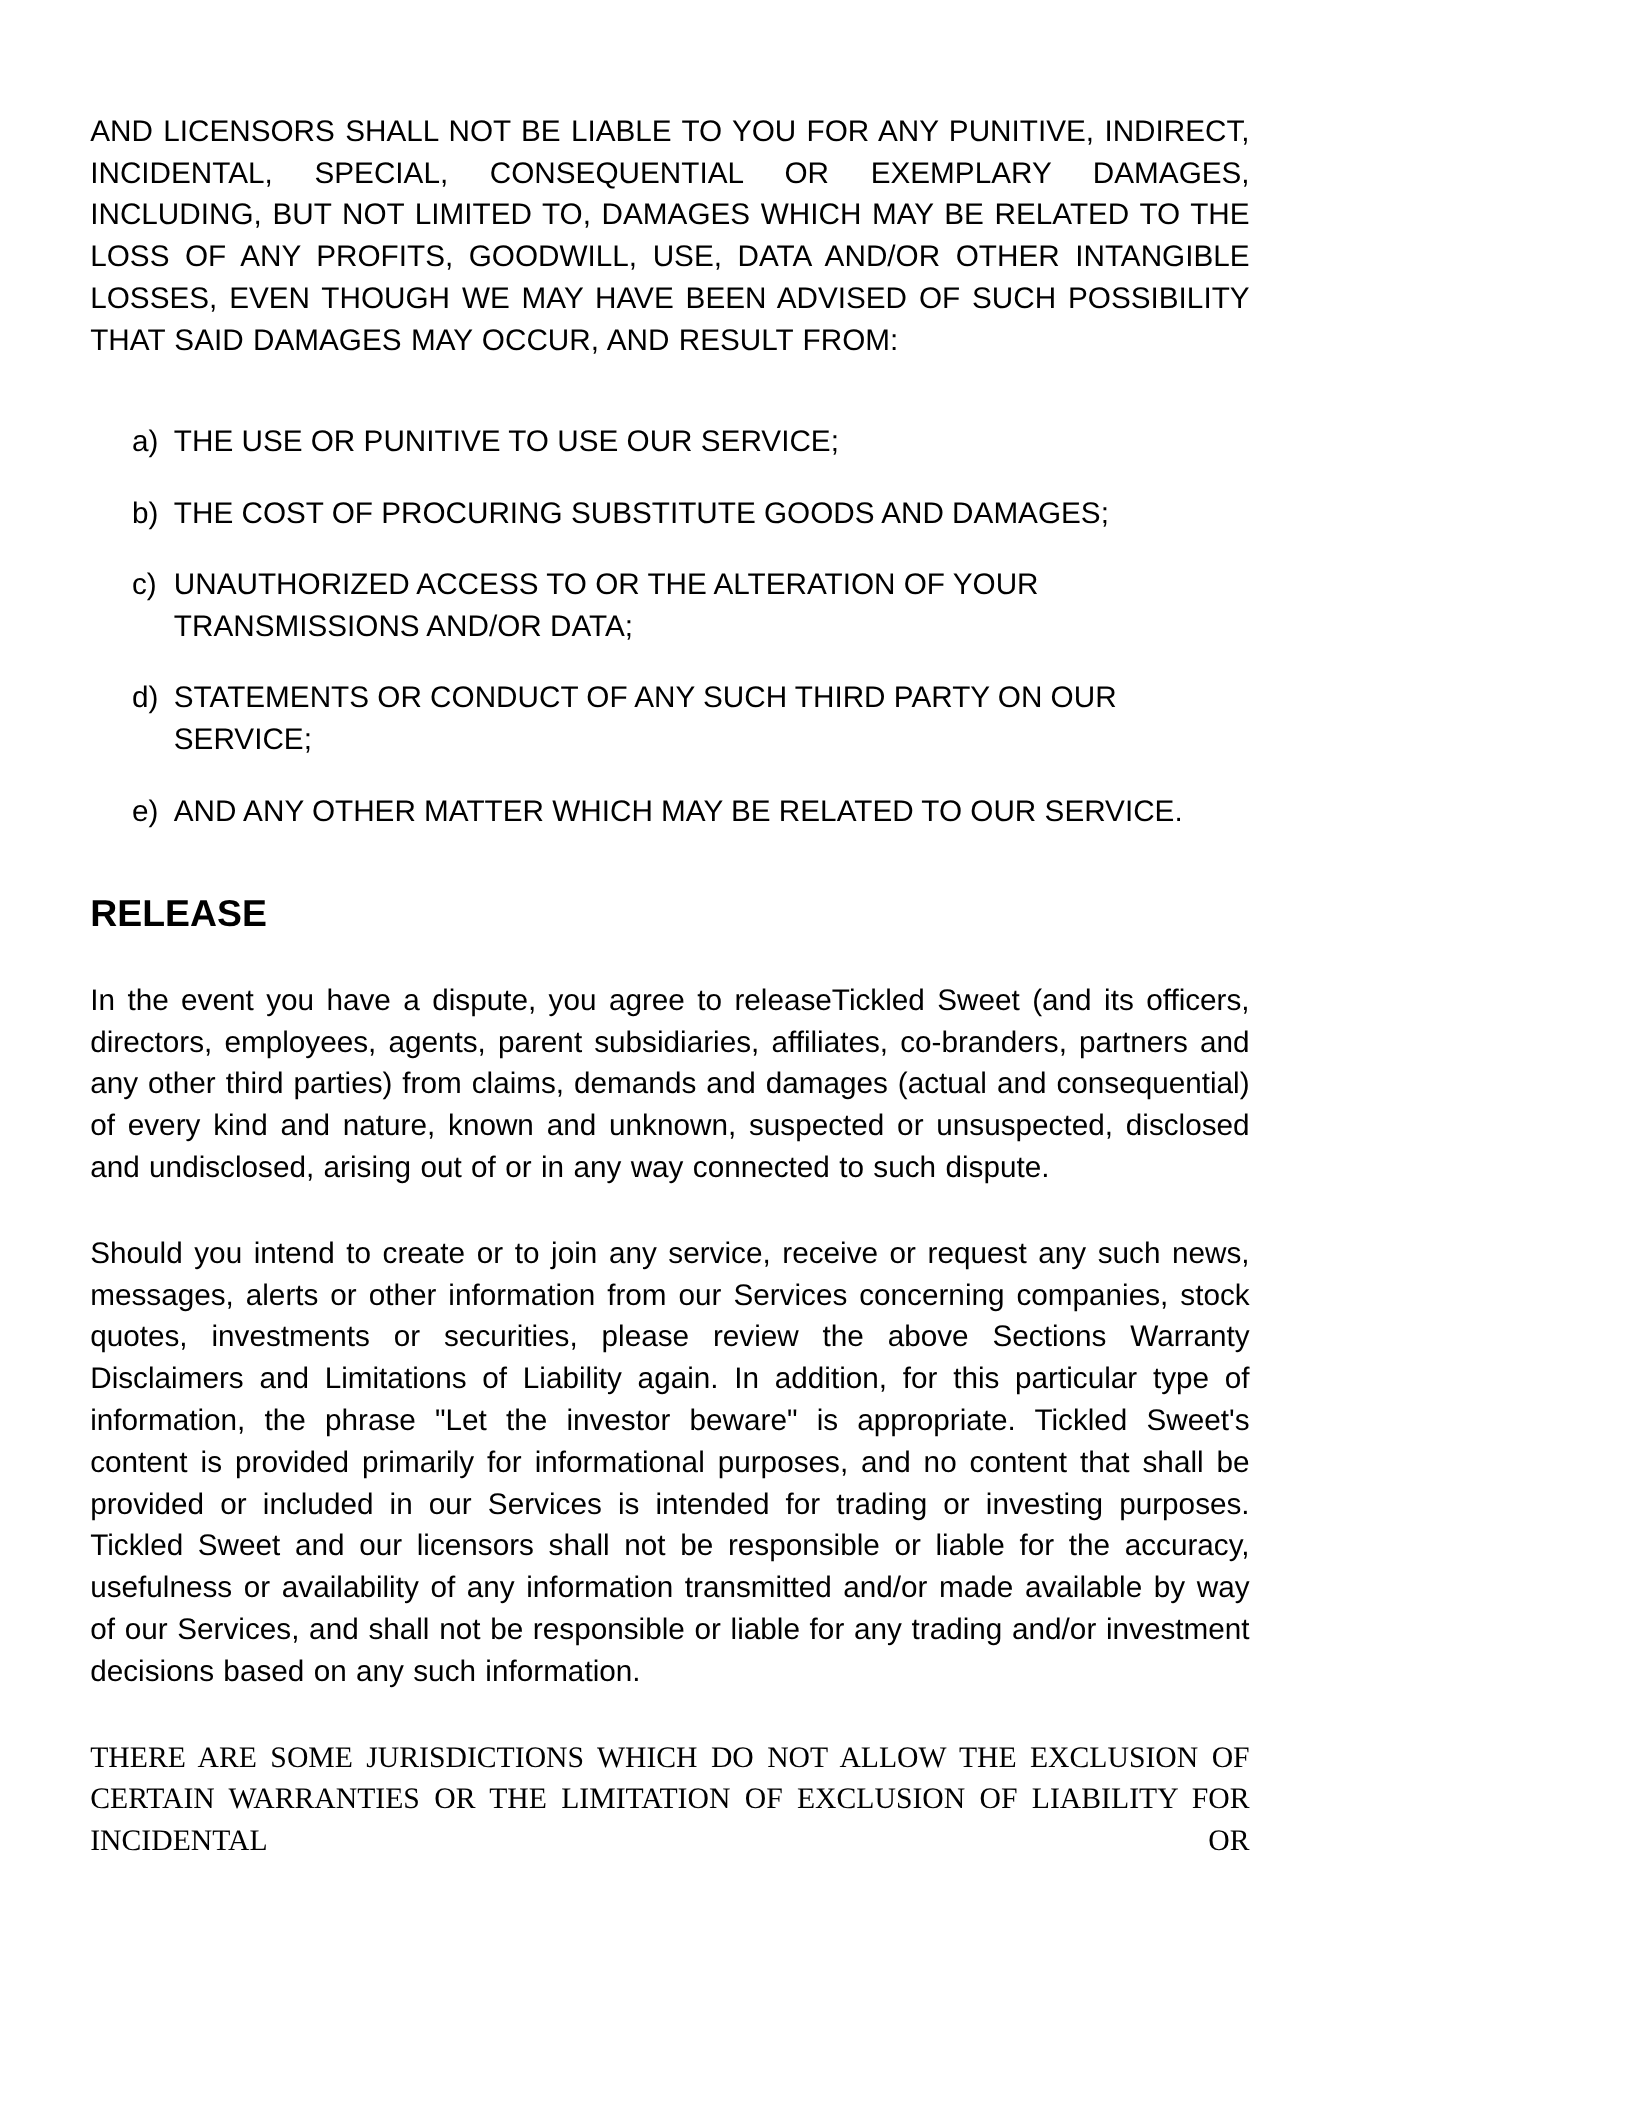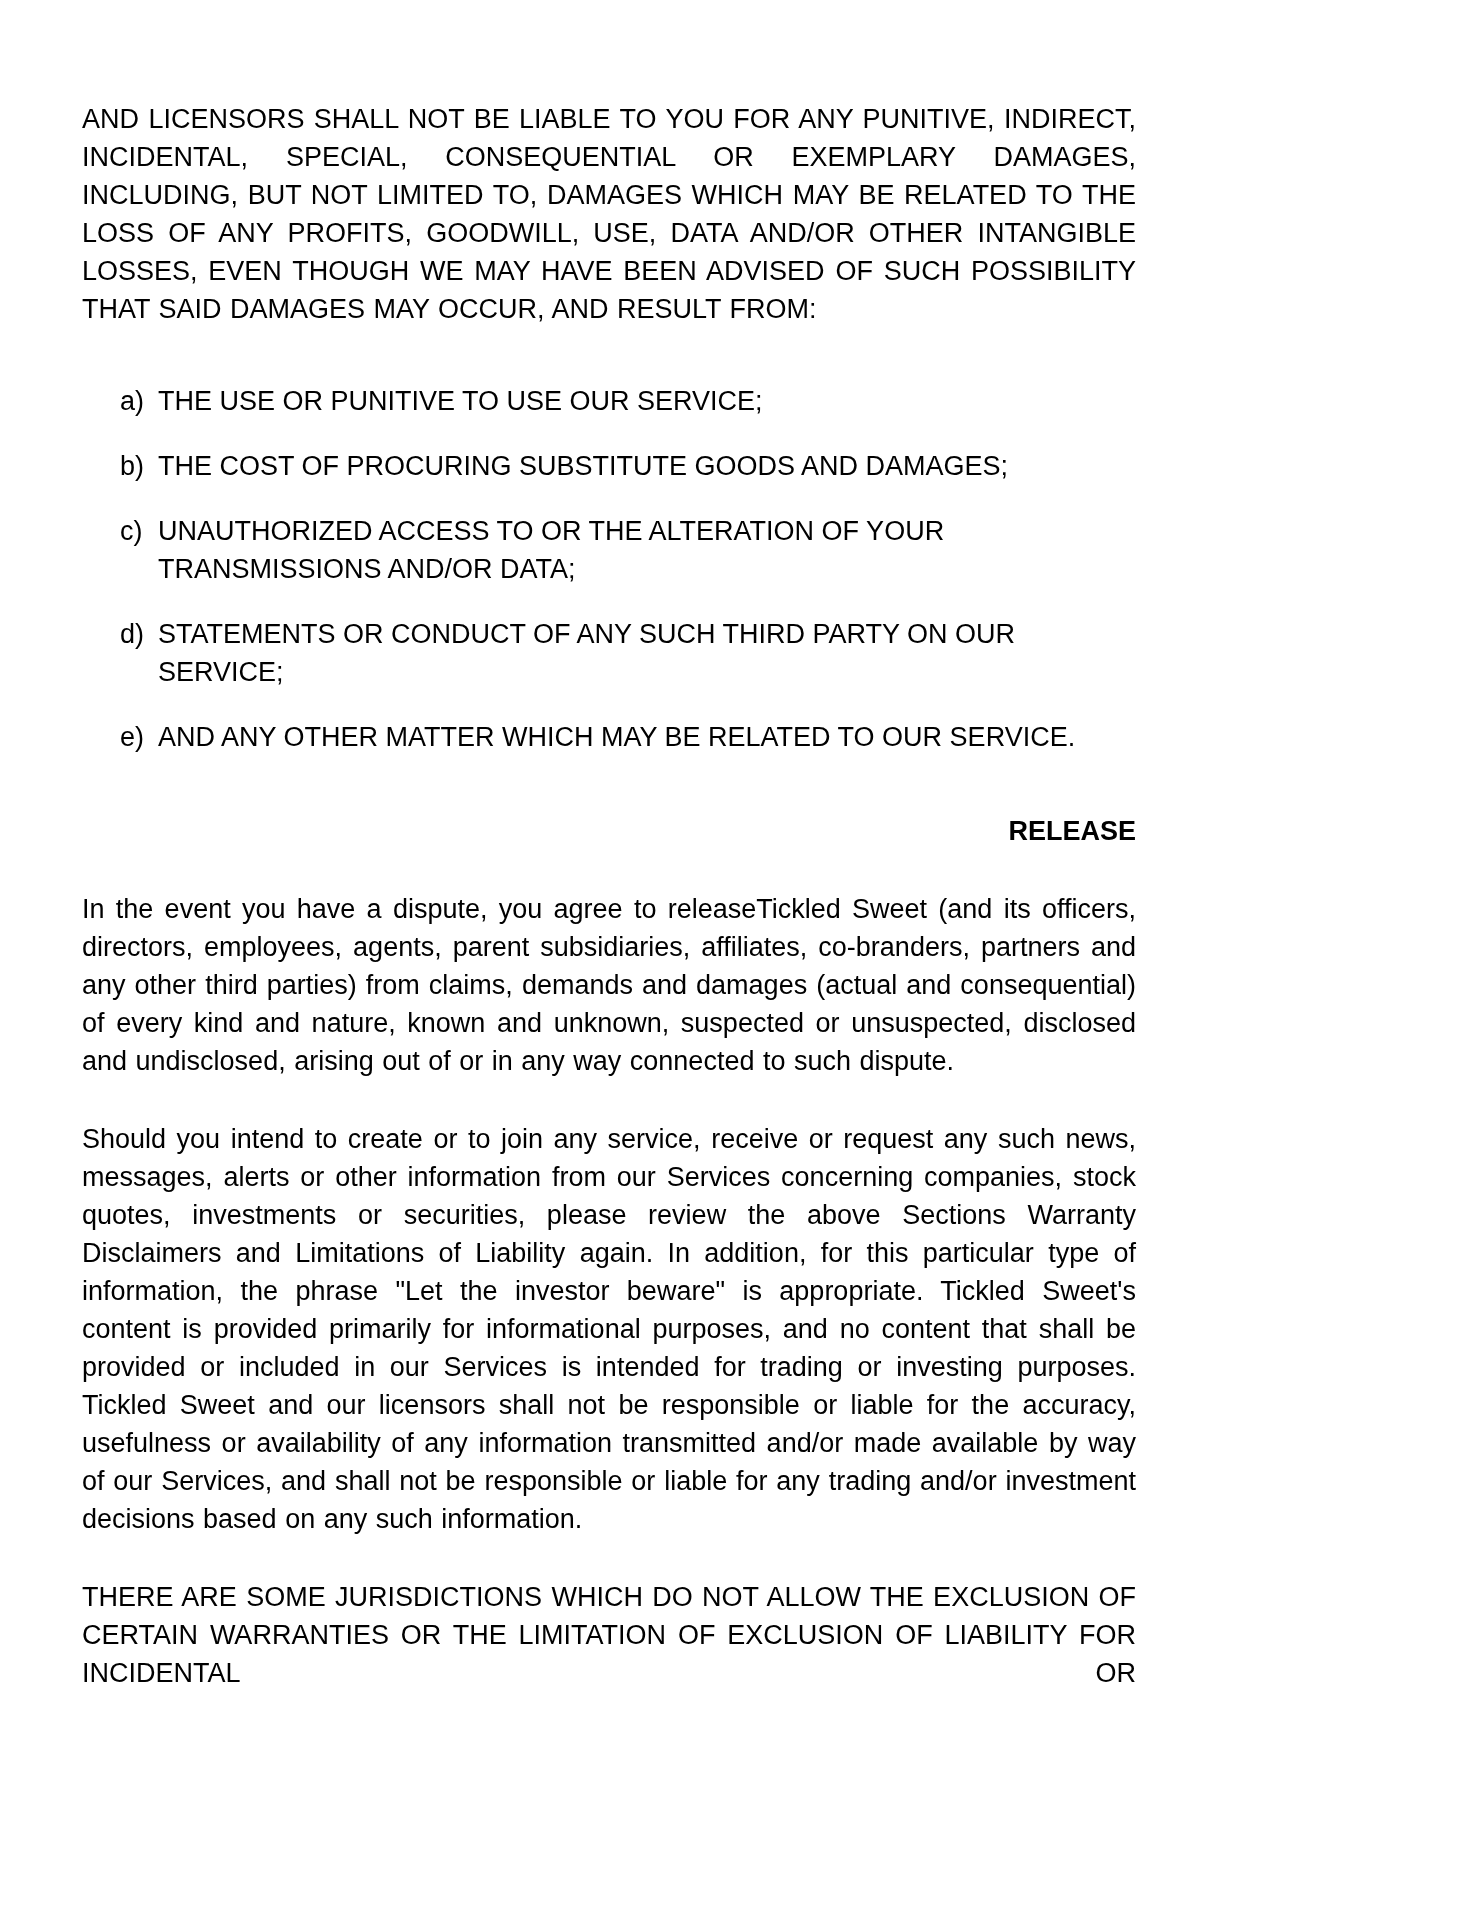--- a/index.html
+++ b/index.html
@@ -20,27 +20,28 @@
       color: #000000;
       overflow: hidden;
     }
     p.body-par {
       margin: 16px 0 40px 0;
       text-align: justify;
       word-spacing: 1px;
     }
     p.force-last {
       text-align-last: justify;
+      font-family: Liberation Serif, serif;
     }
     h2.sec-heading {
-      font-size: 27px;
+      font-size: 34px;
       line-height: 38px;
       font-weight: 700;
       margin: 50px 0 40px 0;
-      text-align: right;
+      text-align: left;
     }
     ol.legal-list {
       list-style: none;
       margin: 54px 0 56px 0;
       padding: 0;
     }
     ol.legal-list li {
       display: flex;
       align-items: flex-start;
       margin: 0 0 27px 38px;

